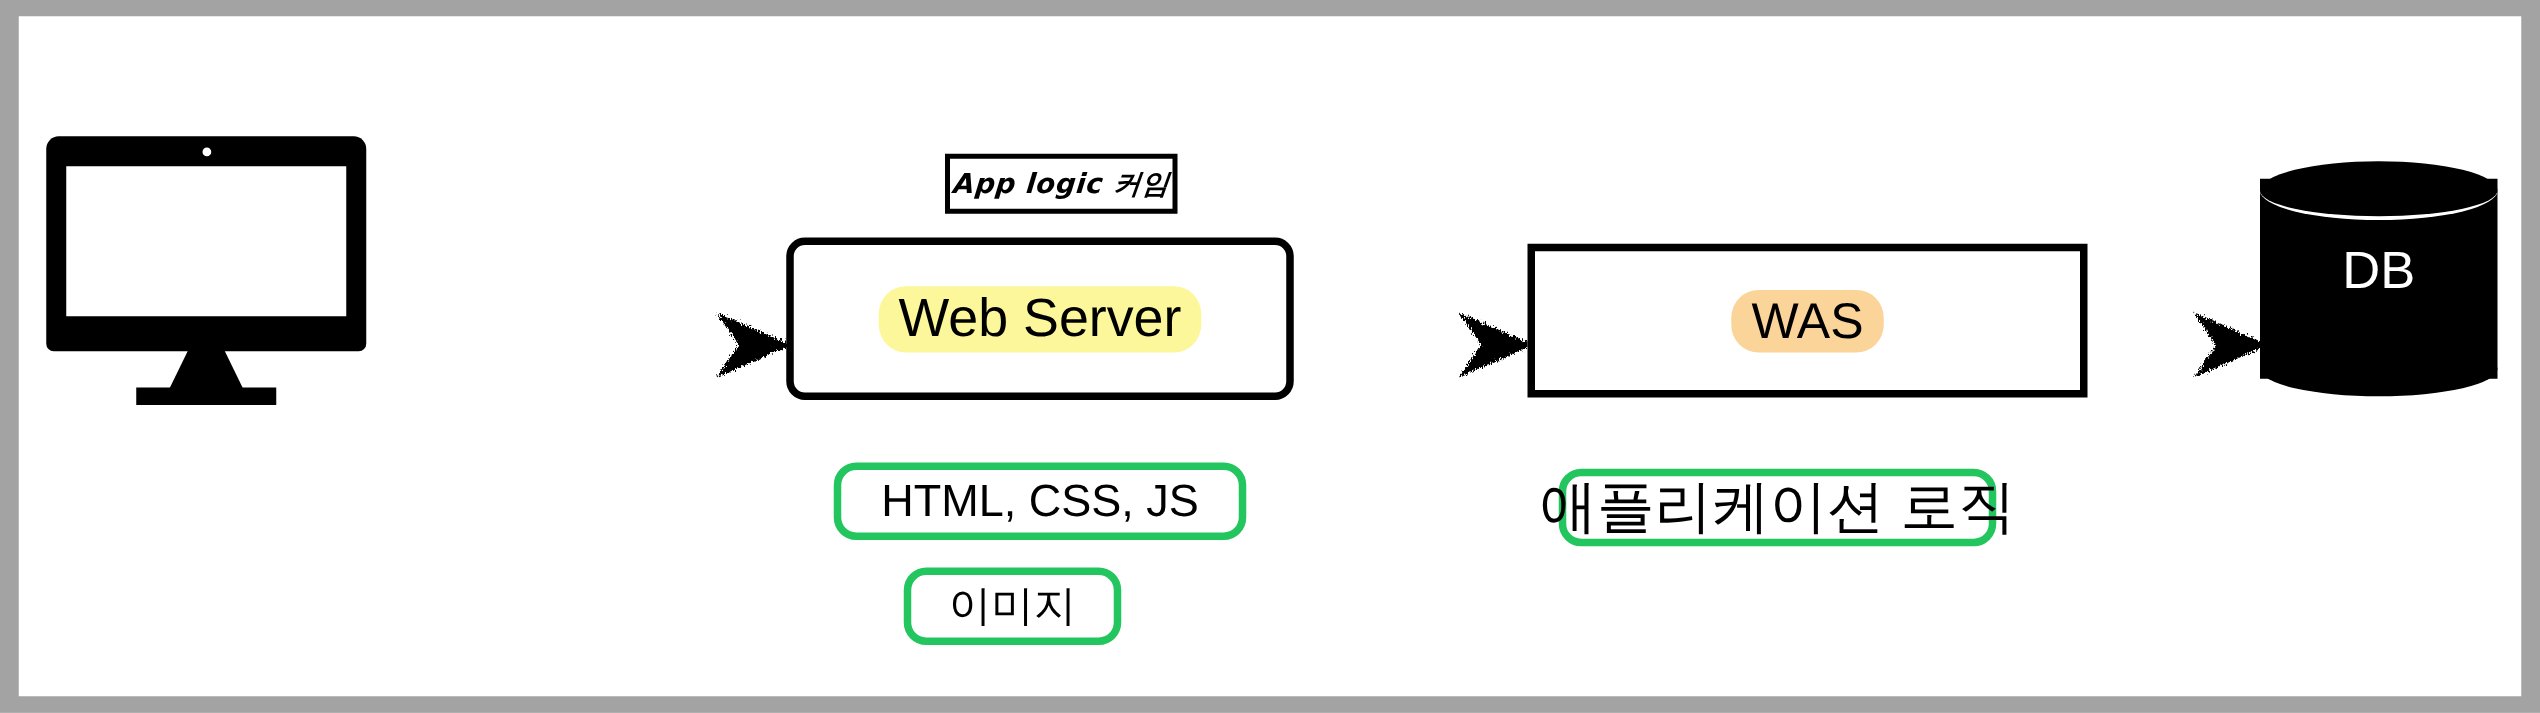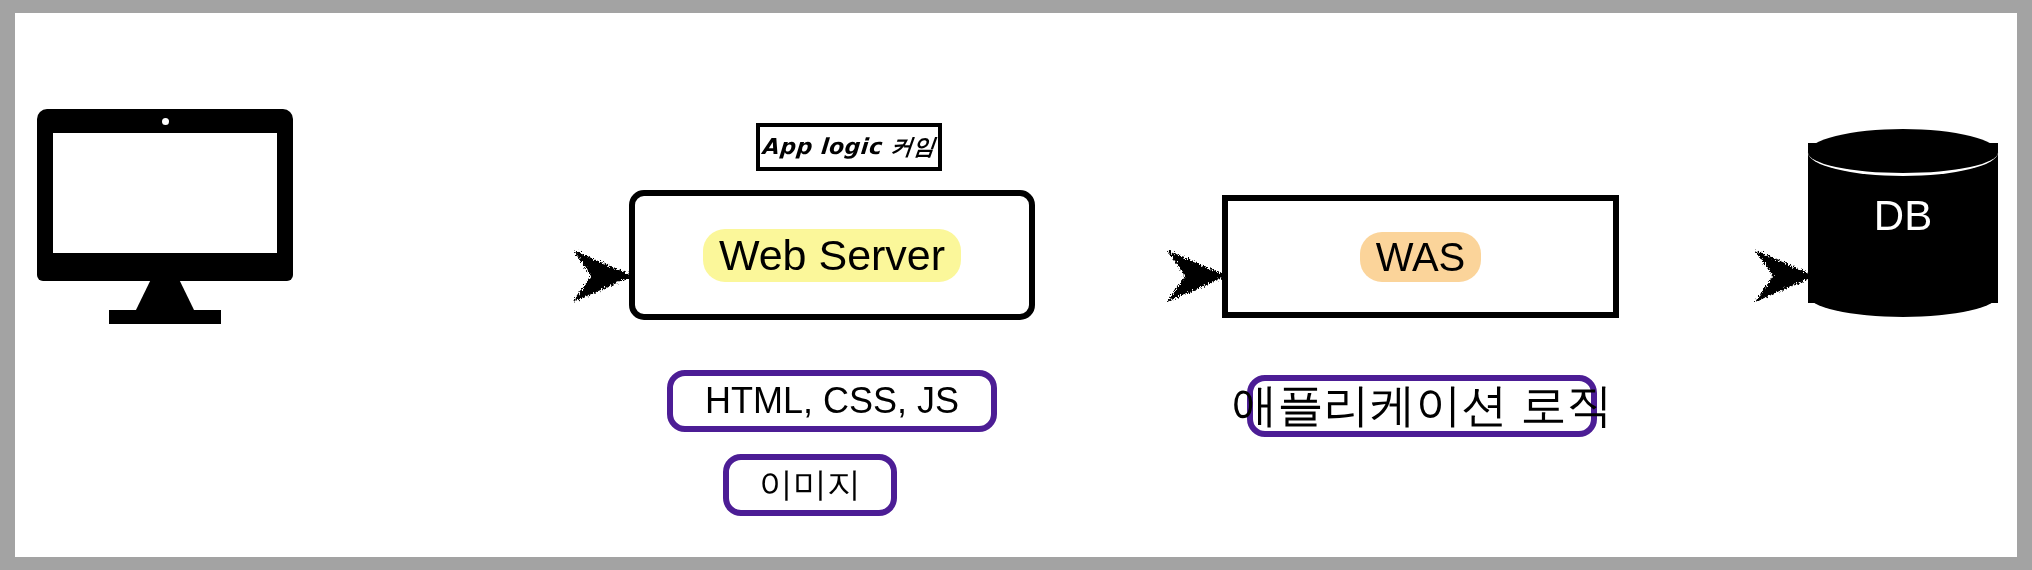--- a/index.html
+++ b/index.html
@@ -74,21 +74,21 @@
   
   .server-box {
     border: 6px solid #000000;
     background: #ffffff;
     box-sizing: border-box;
     display: flex;
     align-items: center;
     justify-content: center;
   }
   #web-server-box { left: 614px; top: 177px; width: 406px; height: 130px; border-radius: 15px; }
-  #was-box        { left: 1207px; top: 182px; width: 397px; height: 123px; }
+  #was-box        { left: 1207px; top: 182px; width: 448px; height: 123px; }
 
   .server-label {
     font-size: 42px;
     color: #000000;
     line-height: 1;
     padding: 5px 16px;
     border-radius: 22px;
     white-space: nowrap;
   }
   #web-server-label { font-size: 43px; }
@@ -123,21 +123,21 @@
     left: 0; top: 66px;
     width: 190px;
     text-align: center;
     color: #ffffff;
     font-size: 42px;
     line-height: 1;
   }
 
   
   .pill-box {
-    border: 6px solid #4c1d95;
+    border: 6px solid #22c55e;
     border-radius: 18px;
     background: #ffffff;
     box-sizing: border-box;
     display: flex;
     align-items: center;
     justify-content: center;
     color: #000000;
     white-space: nowrap;
   }
   #html-css-js-box { left: 652px; top: 357px; width: 330px; height: 62px; font-size: 36px; }

